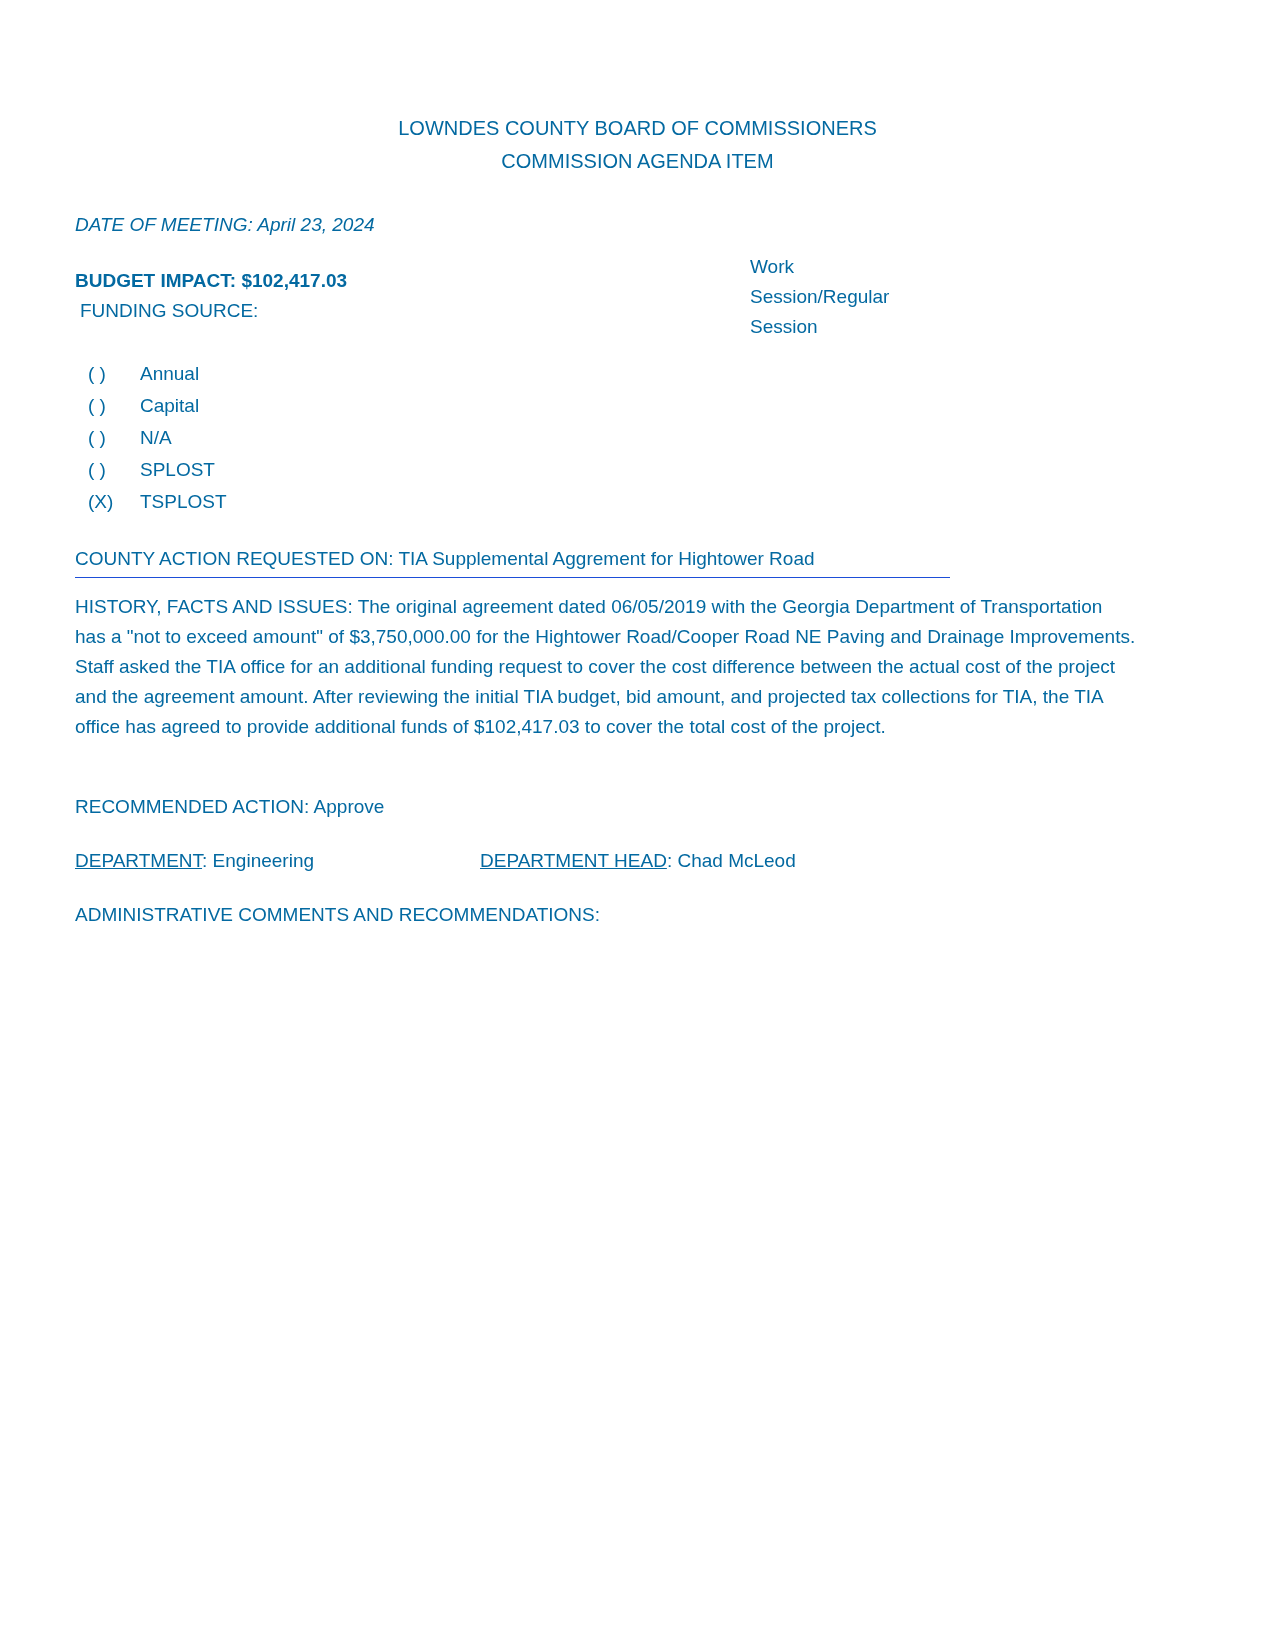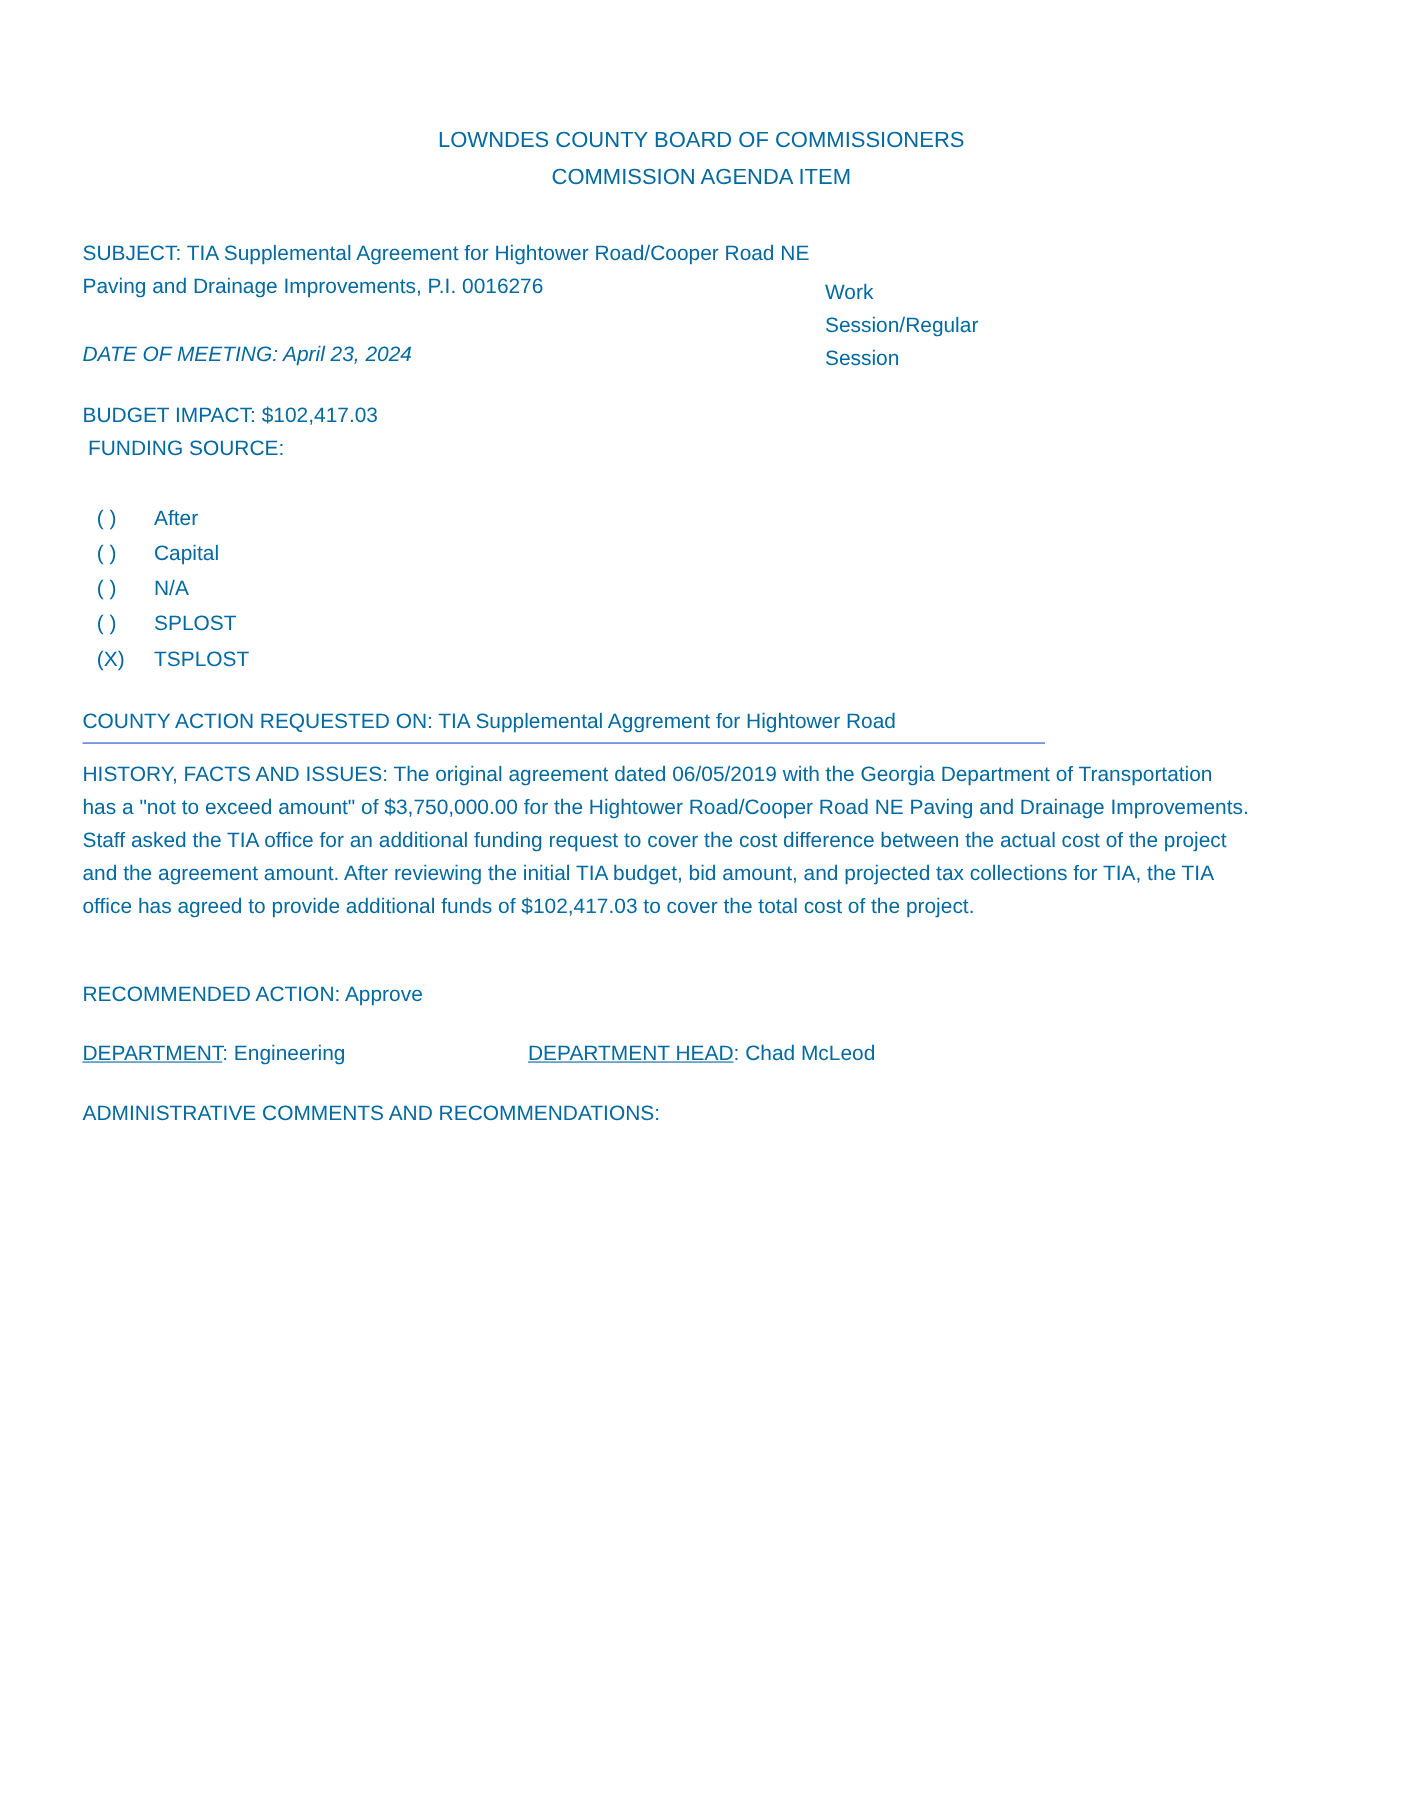--- a/index.html
+++ b/index.html
@@ -38,20 +38,21 @@
     left: 750px;
     top: 212px;
     width: 175px;
   }
   .date {
     margin-top: 32px;
     font-style: italic;
   }
   .budget {
     margin-top: 26px;
+    font-weight: bold;
   }
   .funding-source {
     padding-left: 5px;
   }
   .funding-list {
     margin-top: 32px;
   }
   .funding-row {
     display: flex;
     line-height: 32px;
@@ -106,31 +107,30 @@
 <div class="page">
 
   <div class="header">
     <div>LOWNDES COUNTY BOARD OF COMMISSIONERS</div>
     <div>COMMISSION AGENDA ITEM</div>
   </div>
 
   <div class="session">Work Session/Regular Session</div>
 
   <div class="content">
-    <div class="subject">SUBJECT: TIA Supplemental Agreement for Hightower Road/Cooper Road NE Paving and Drainage Improvements, P.I. 0016276</div>
 
     <div class="date">DATE OF MEETING: April 23, 2024</div>
 
     <div class="budget">BUDGET IMPACT: $102,417.03</div>
     <div class="funding-source">FUNDING SOURCE:</div>
 
     <div class="funding-list">
       <div class="funding-row">
         <span class="funding-mark">( )</span>
-        <span>After</span>
+        <span>Annual</span>
       </div>
       <div class="funding-row">
         <span class="funding-mark">( )</span>
         <span>Capital</span>
       </div>
       <div class="funding-row">
         <span class="funding-mark">( )</span>
         <span>N/A</span>
       </div>
       <div class="funding-row">

